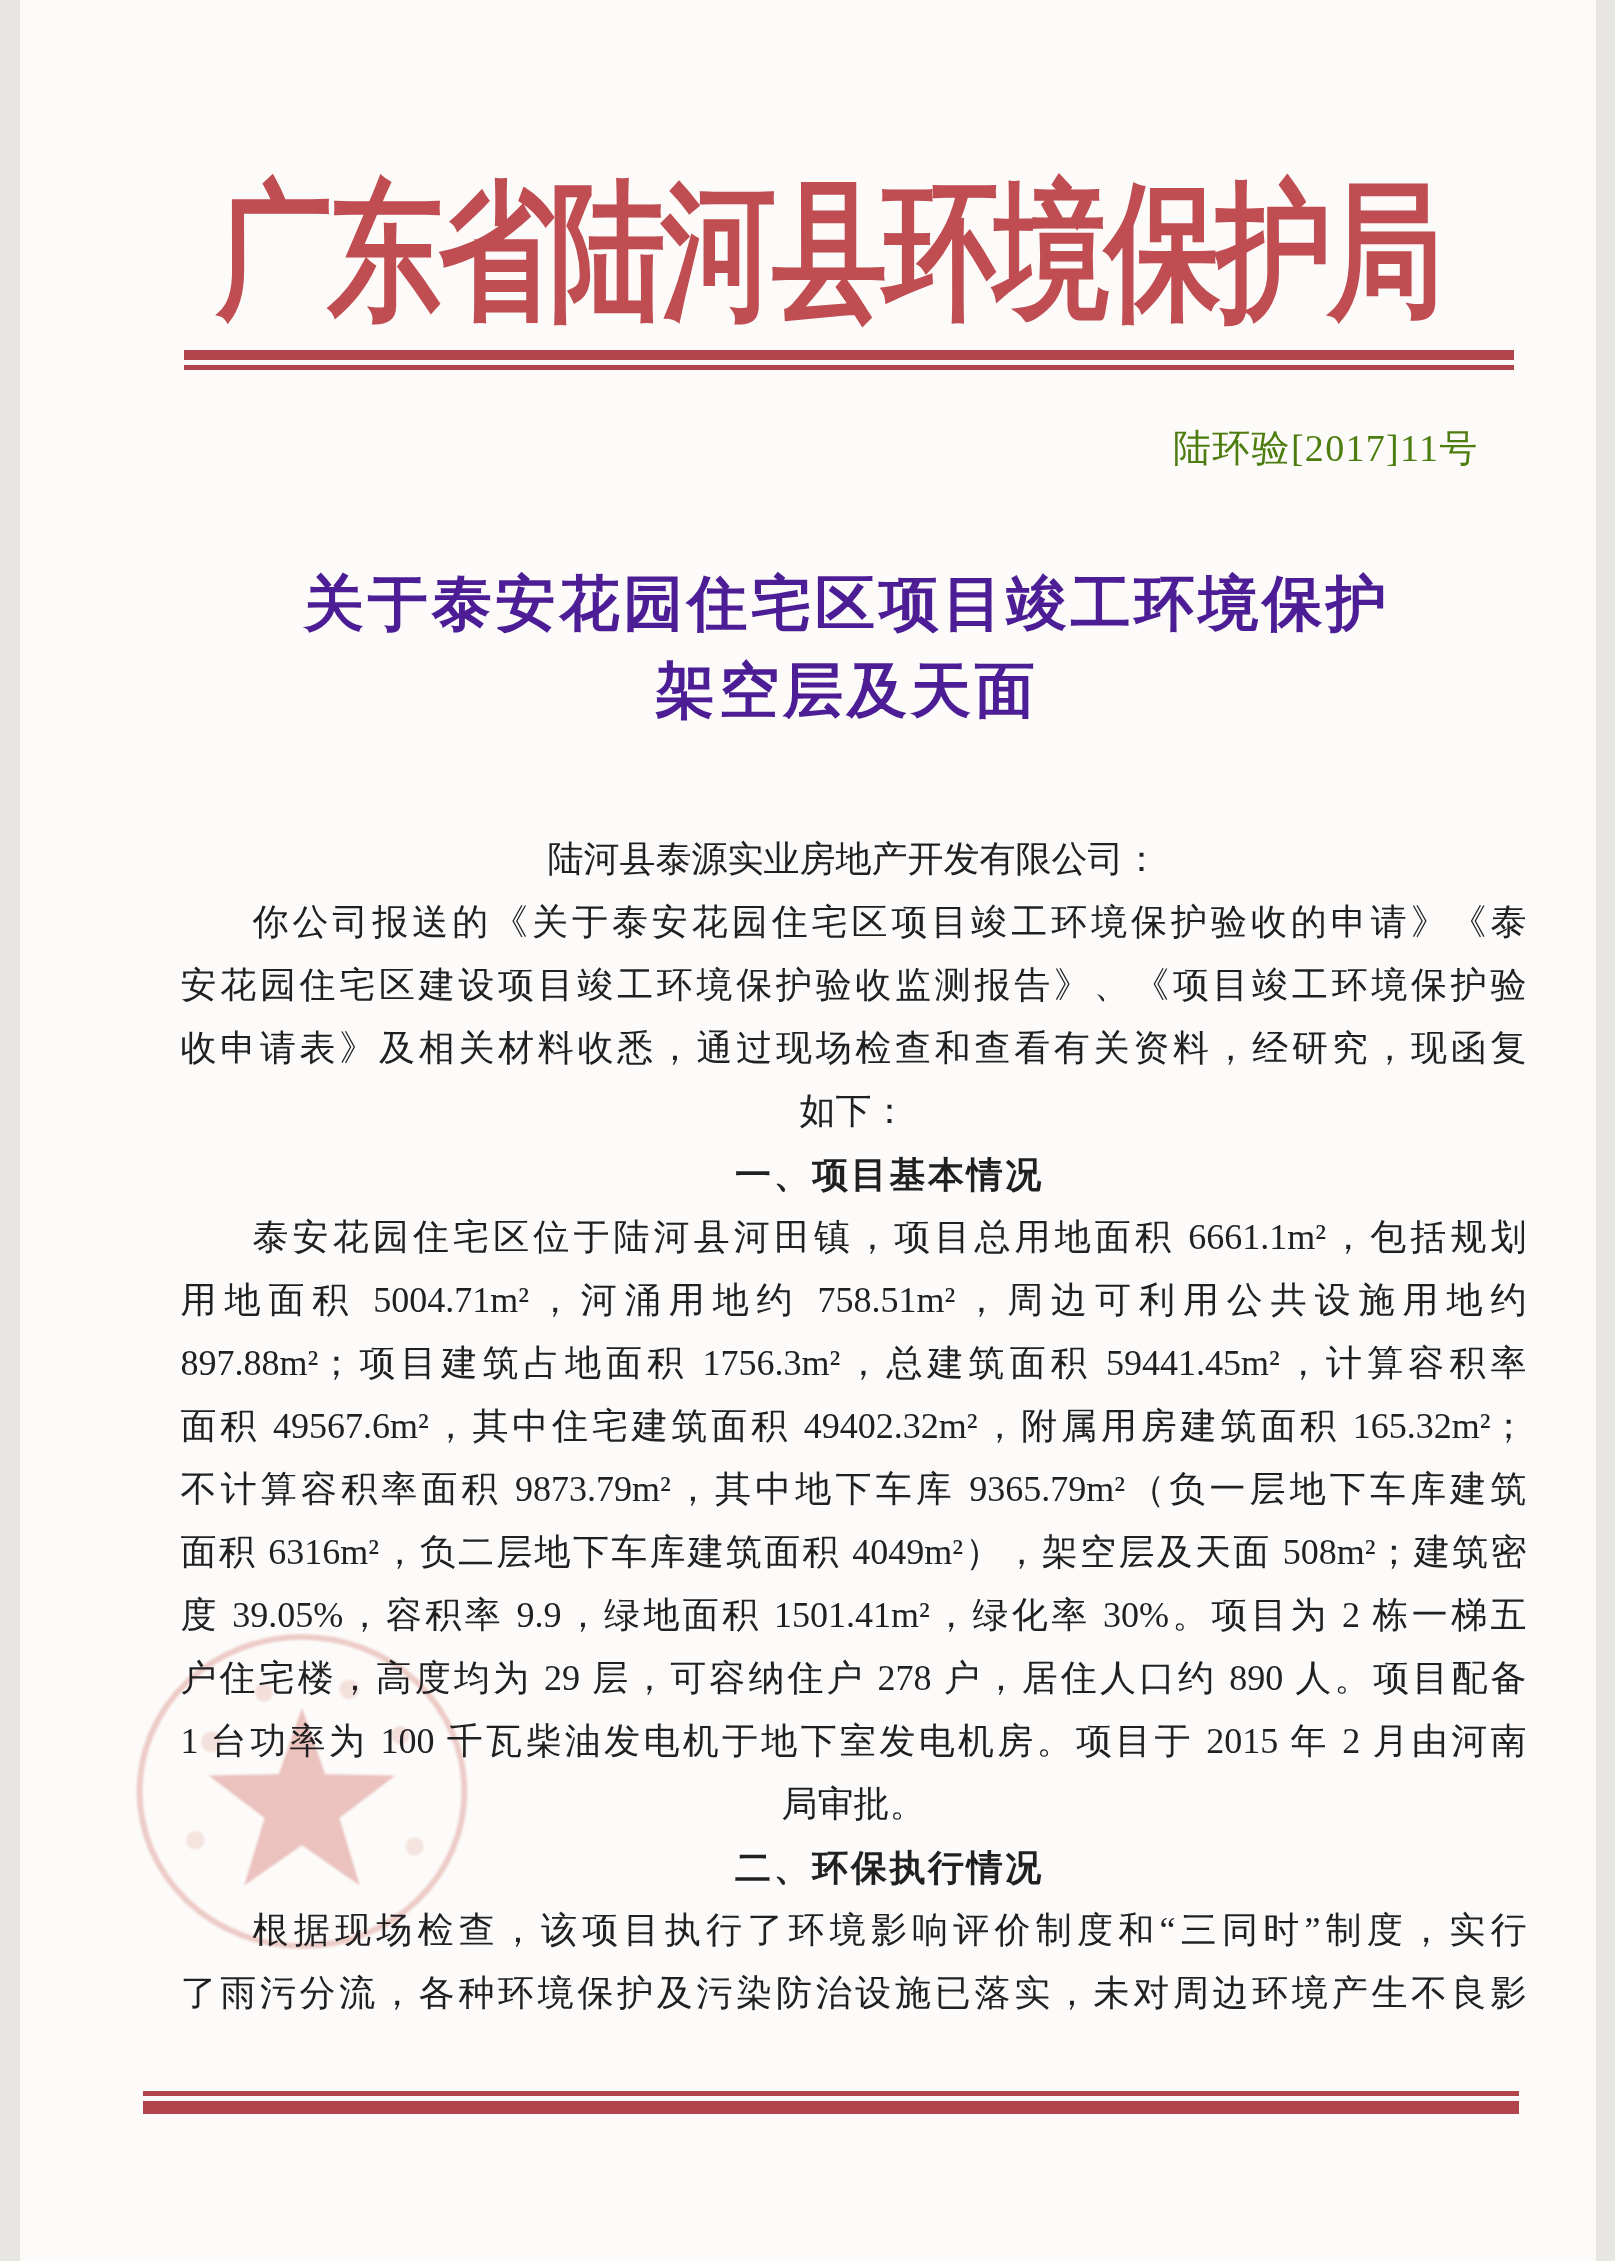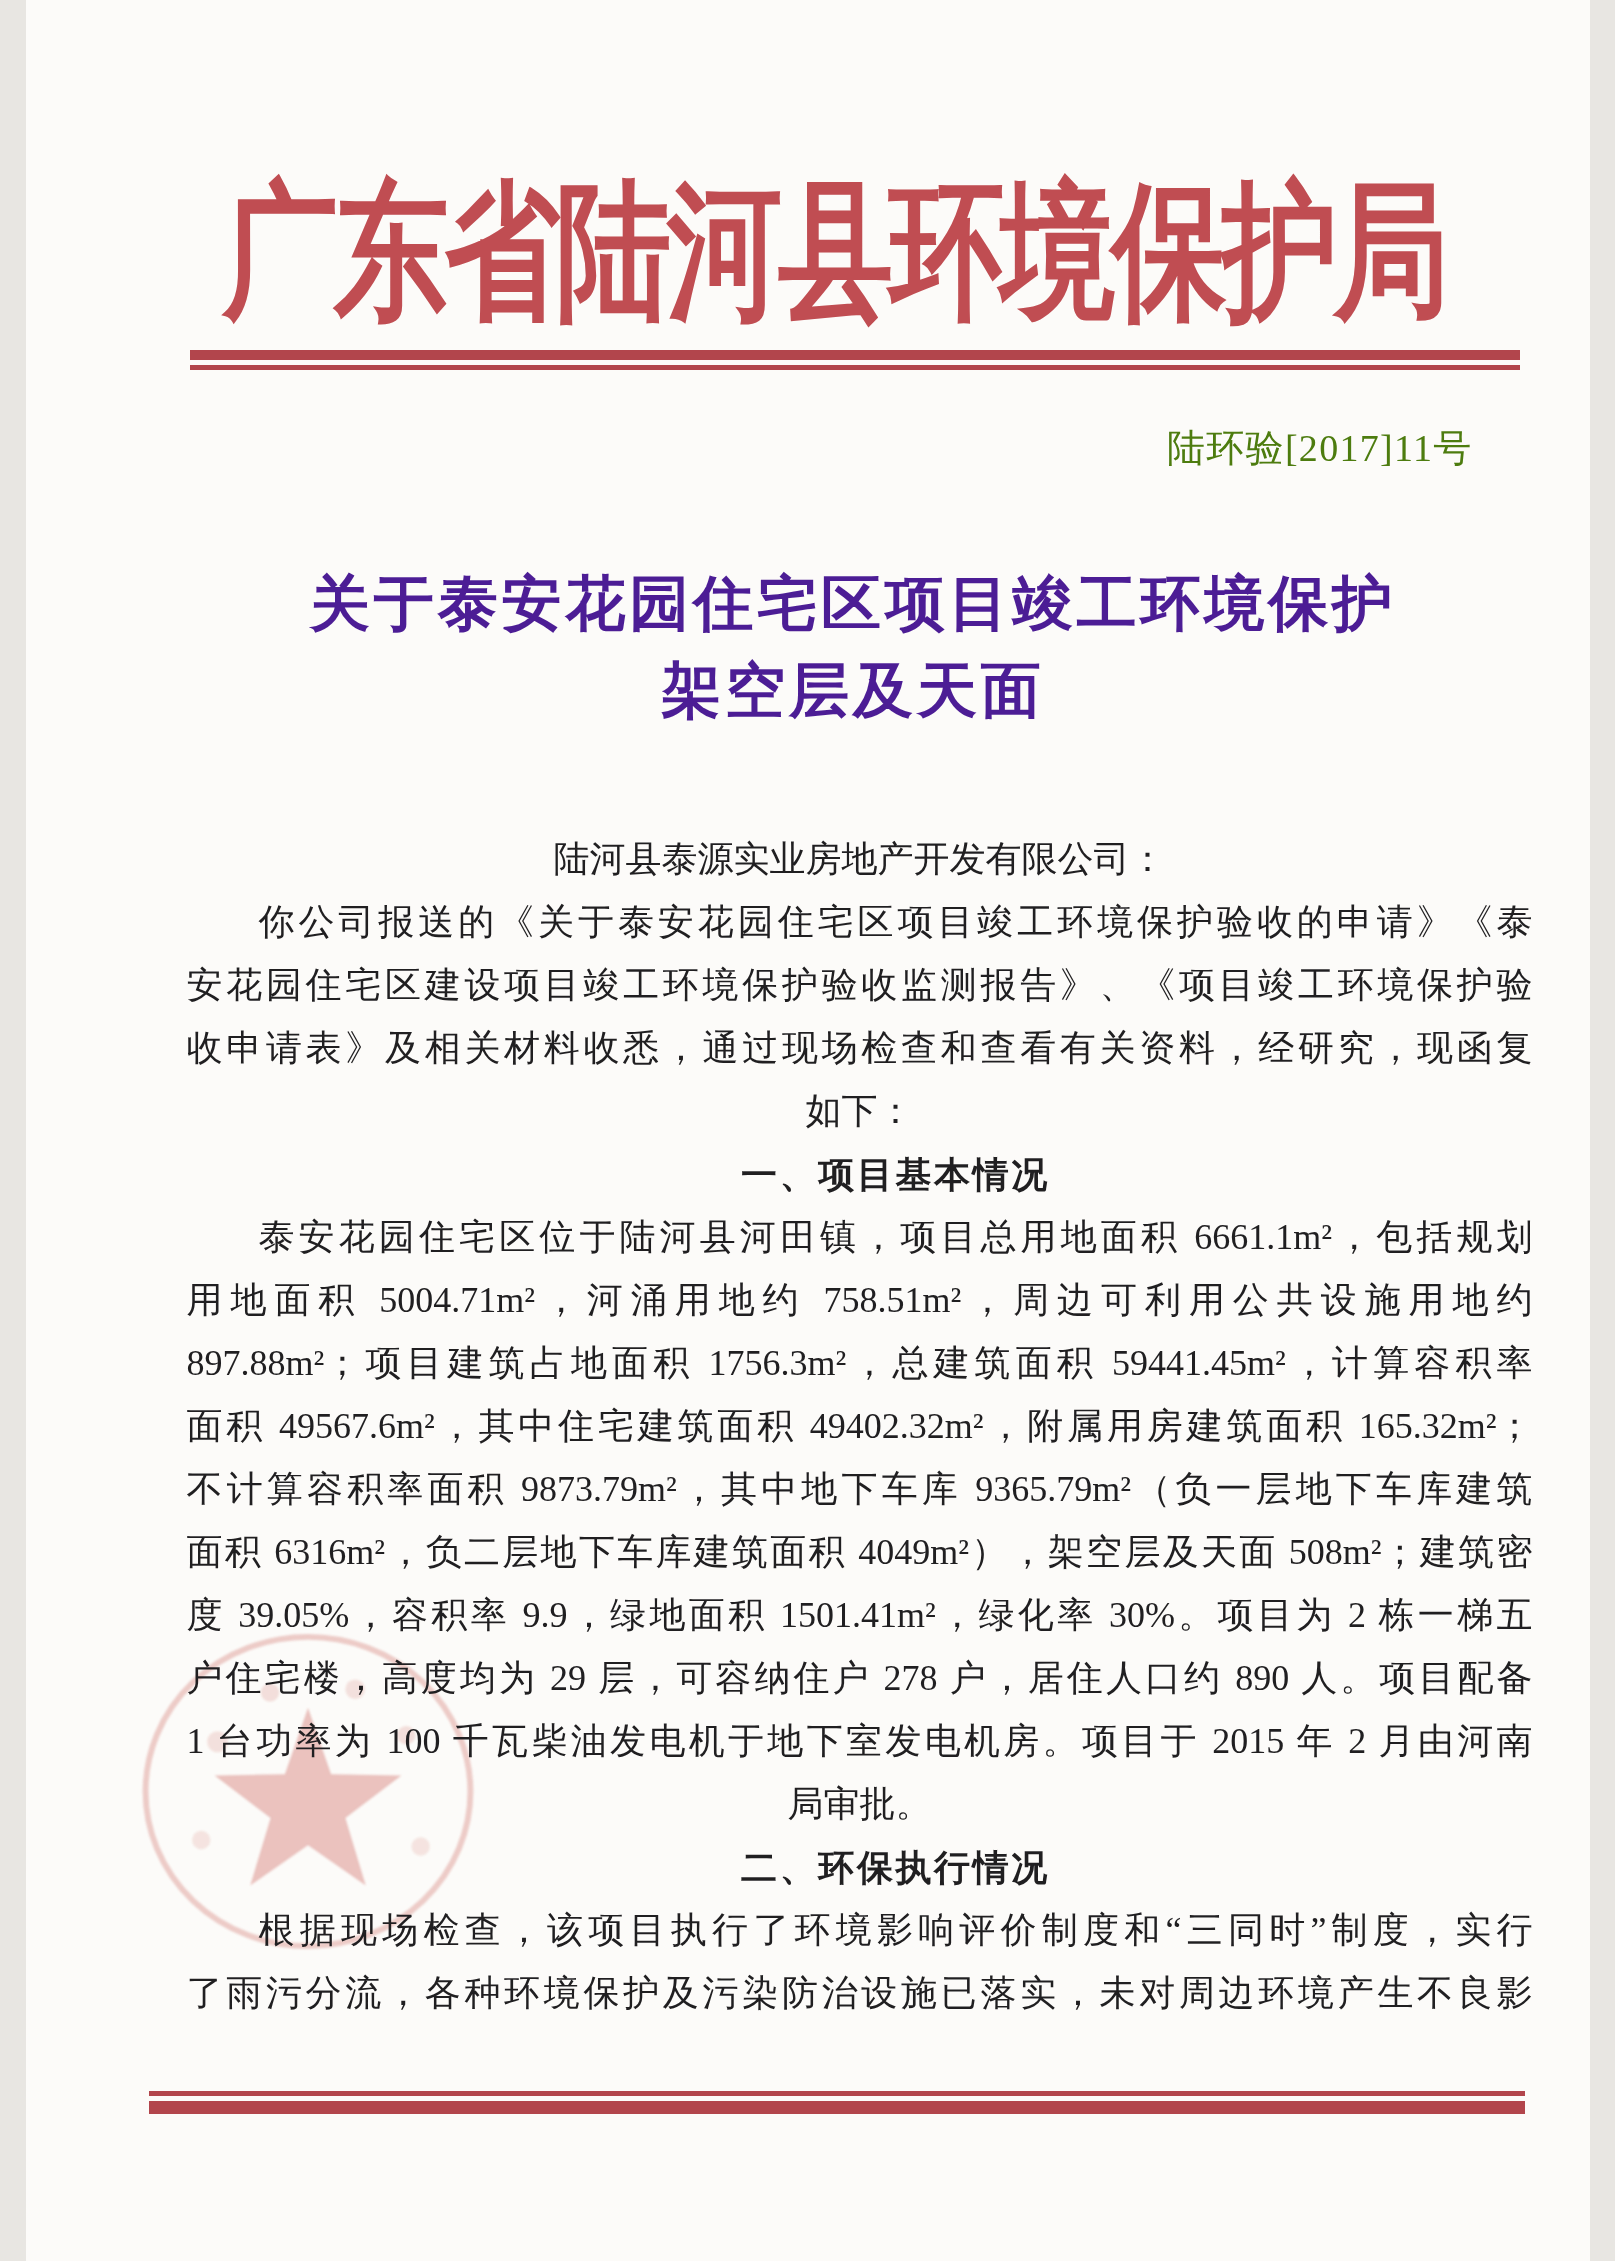--- a/index.html
+++ b/index.html
@@ -4,20 +4,21 @@
 <style>
   html,body { margin:0; padding:0; background:#e8e6e2; }
   .page {
     position:relative;
     width:1564px; height:2261px;
     margin:0 auto;
     background:#fcfbf9;
     overflow:hidden;
     font-family:"Liberation Serif","DejaVu Serif",serif;
     color:#201f21;
+    padding-left:12px;
   }
 
   
   .agency {
     position:absolute; left:19.7px; top:195px; width:1577px;
     text-align:center;
     font-size:115px; line-height:115px; font-weight:700;
     letter-spacing:-3.9px;
     color:#c04d52;
     transform:scaleY(1.30); transform-origin:center;

